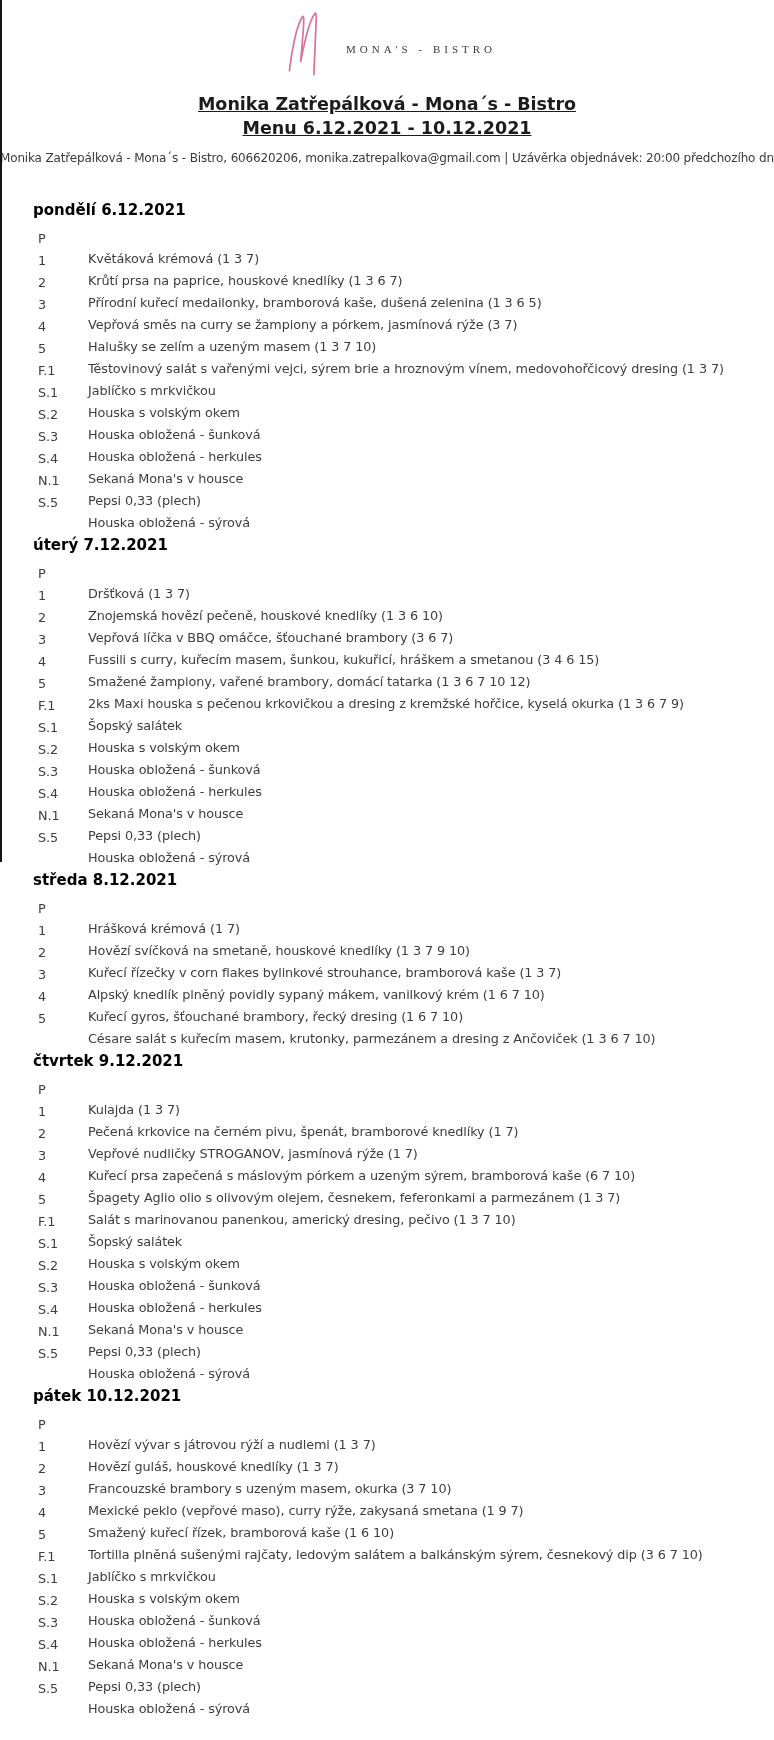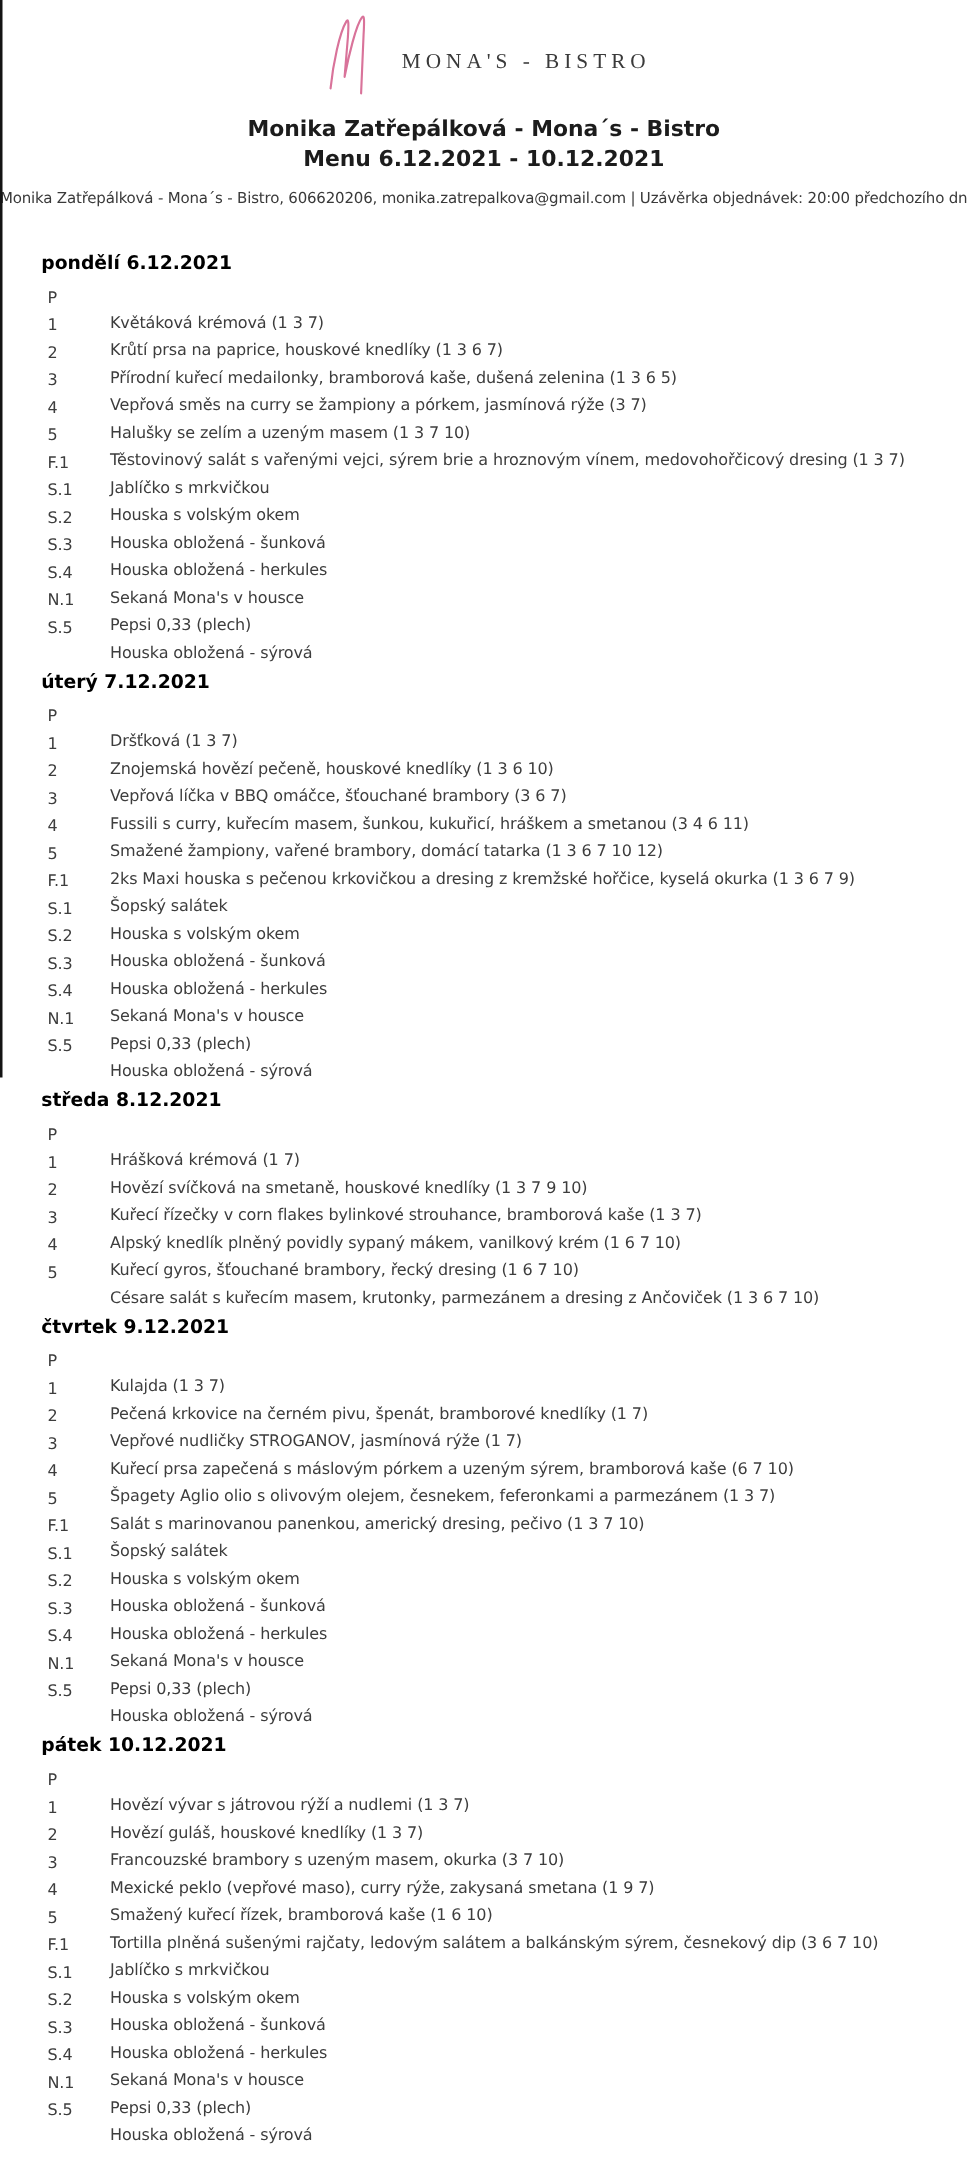--- a/index.html
+++ b/index.html
@@ -17,28 +17,28 @@
     background:#141414;
   }
   header { padding-top:6px; text-align:center; }
   .logo {
     display:flex; justify-content:center; align-items:center;
     gap:20px; height:72px;
   }
   .logo svg { display:block; margin-top:2px; }
   .wordmark {
     font-family:"Liberation Serif", serif;
-    font-size:17px; letter-spacing:4px;
+    font-size:11px; letter-spacing:4px;
     color:#3a3a3a; margin-top:14px;
     white-space:nowrap;
   }
   h1 {
     margin:14px 0 0 0;
     font-size:17.5px; font-weight:bold;
-    line-height:24px; color:#1c1c1c;
+    line-height:24px; color:#1c1c1c;text-decoration:underline;
   }
   .contact {
     margin-top:11px;
     font-size:12px; letter-spacing:-0.15px;
     color:#3a3a3a; white-space:nowrap;
   }
   main { margin:36px 0 0 33px; }
   .day + .day { margin-top:22px; }
   .day-title {
     font-size:15px; font-weight:bold;
@@ -157,21 +157,21 @@
     <span class="dish">Znojemská hovězí pečeně, houskové knedlíky (1 3 6 10)</span>
   </div>
 
   <div class="row">
     <span class="code">2</span>
     <span class="dish">Vepřová líčka v BBQ omáčce, šťouchané brambory (3 6 7)</span>
   </div>
 
   <div class="row">
     <span class="code">3</span>
-    <span class="dish">Fussili s curry, kuřecím masem, šunkou, kukuřicí, hráškem a smetanou (3 4 6 11)</span>
+    <span class="dish">Fussili s curry, kuřecím masem, šunkou, kukuřicí, hráškem a smetanou (3 4 6 15)</span>
   </div>
 
   <div class="row">
     <span class="code">4</span>
     <span class="dish">Smažené žampiony, vařené brambory, domácí tatarka (1 3 6 7 10 12)</span>
   </div>
 
   <div class="row">
     <span class="code">5</span>
     <span class="dish">2ks Maxi houska s pečenou krkovičkou a dresing z kremžské hořčice, kyselá okurka (1 3 6 7 9)</span>

